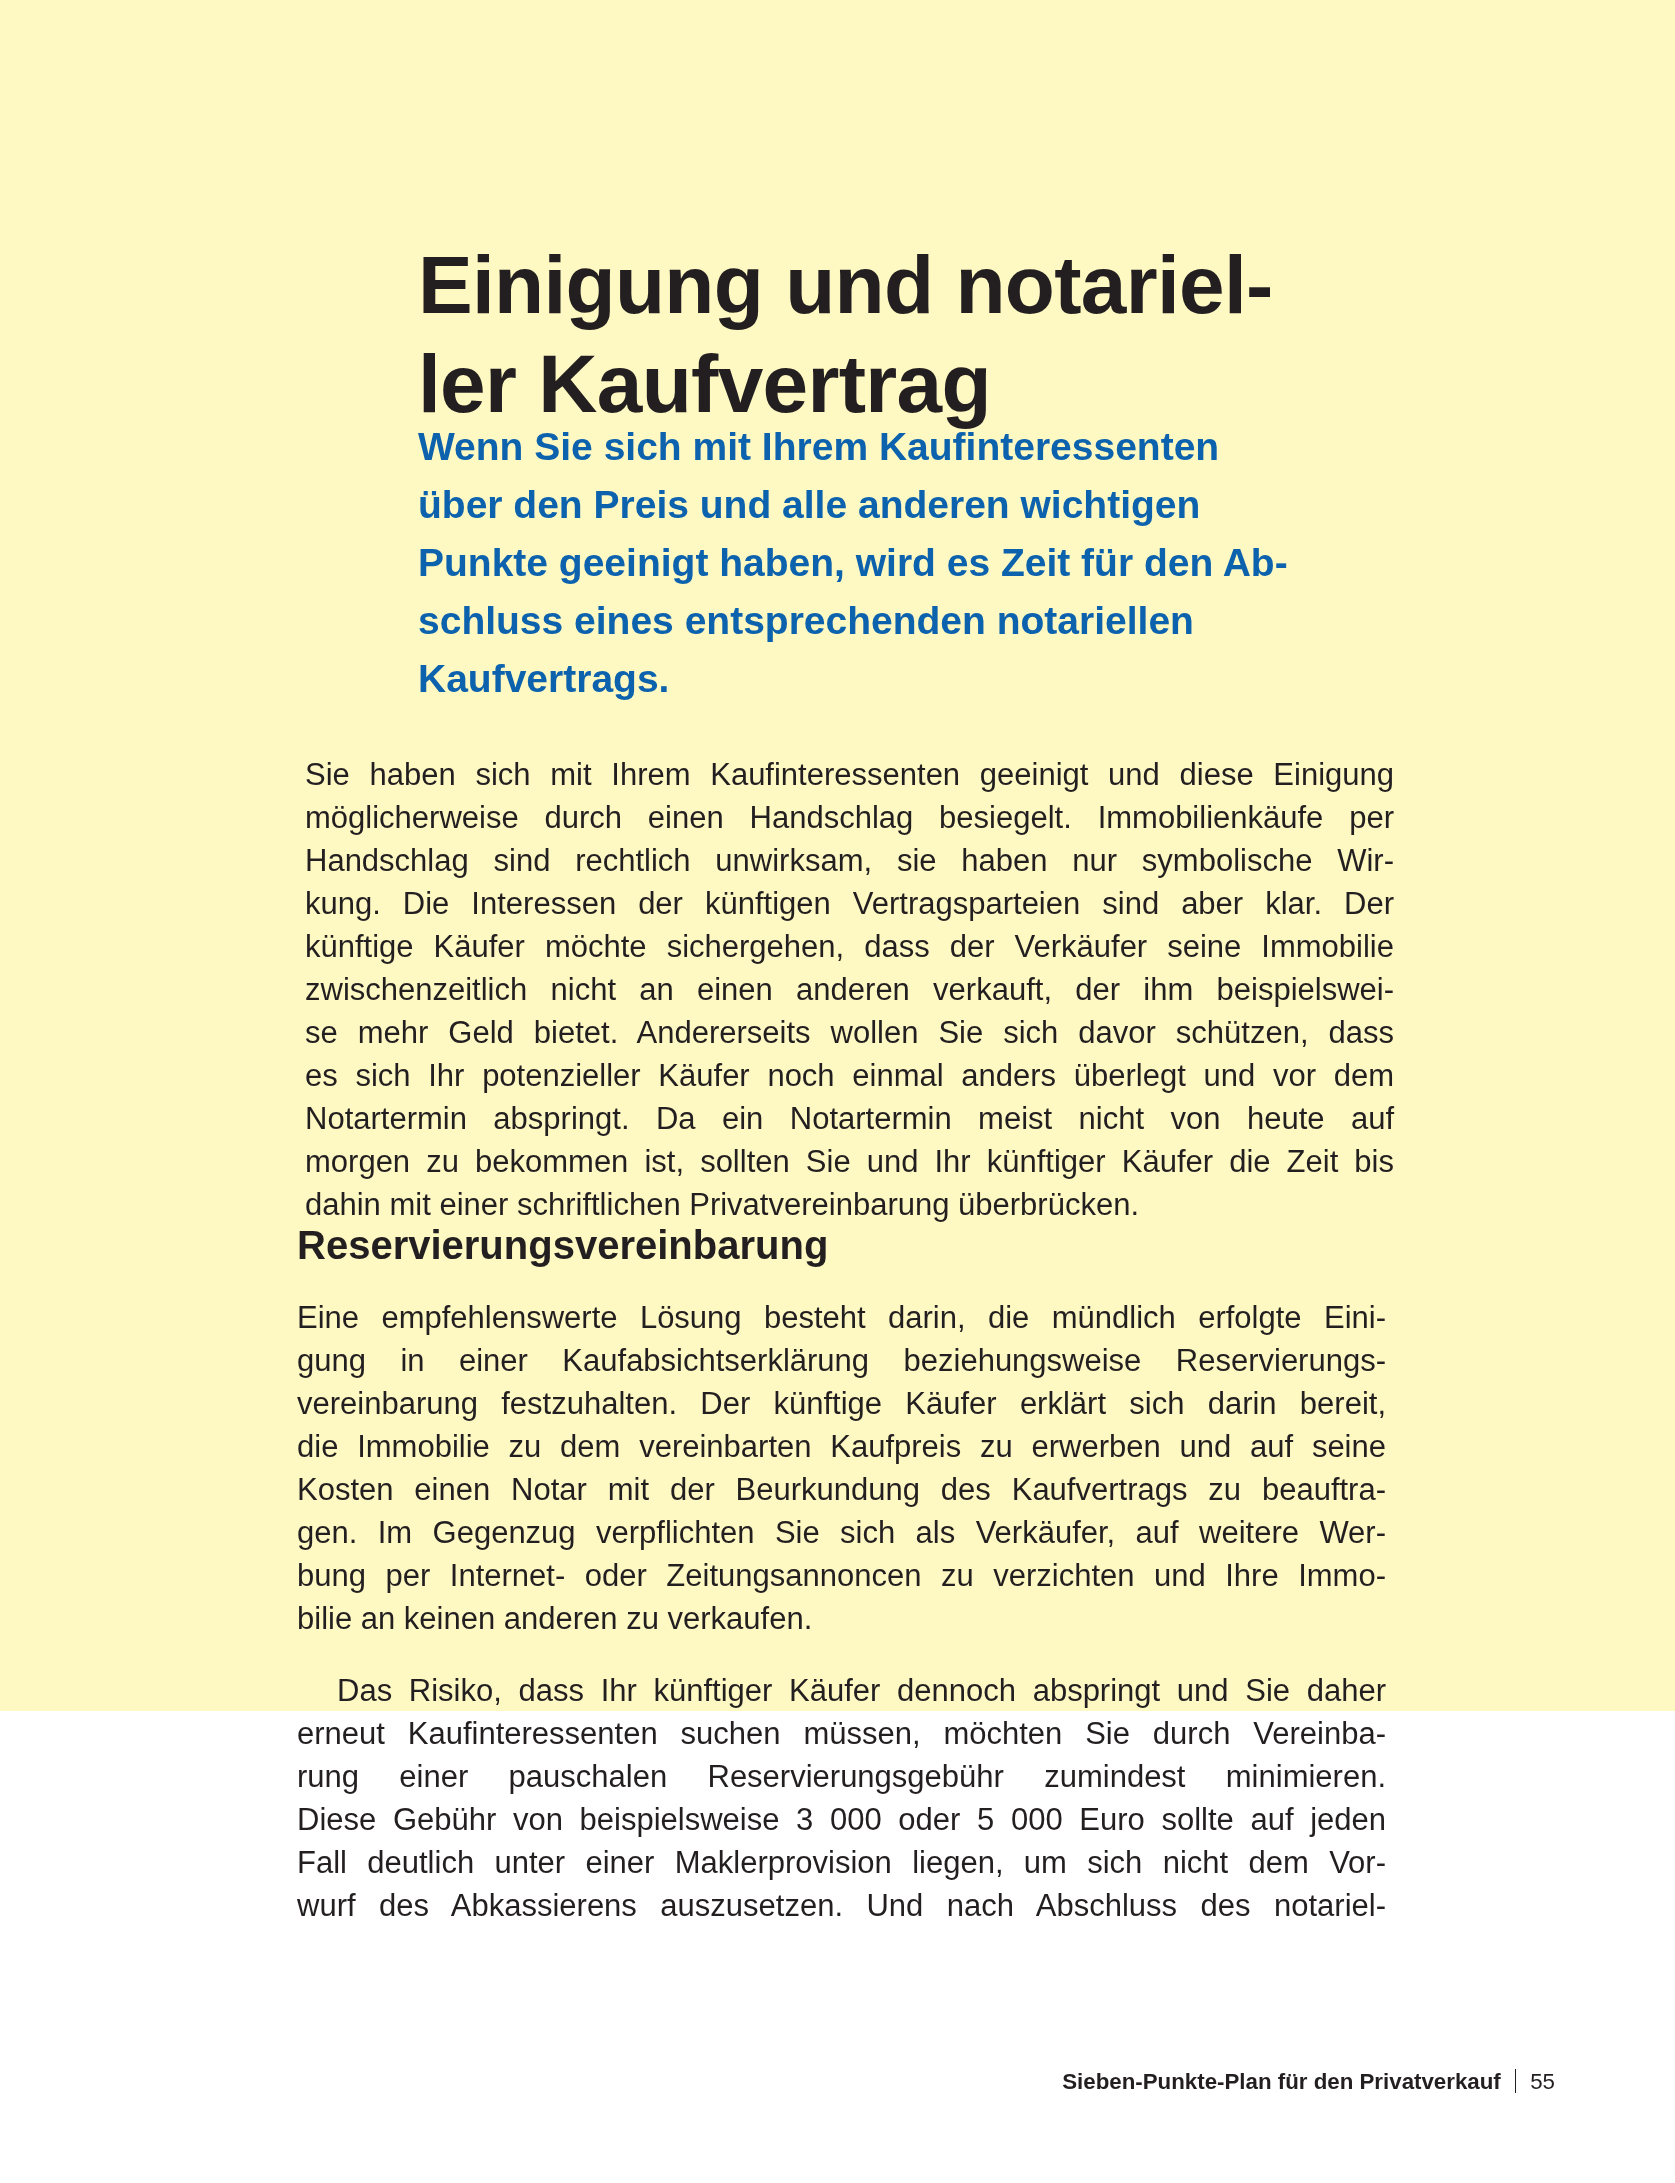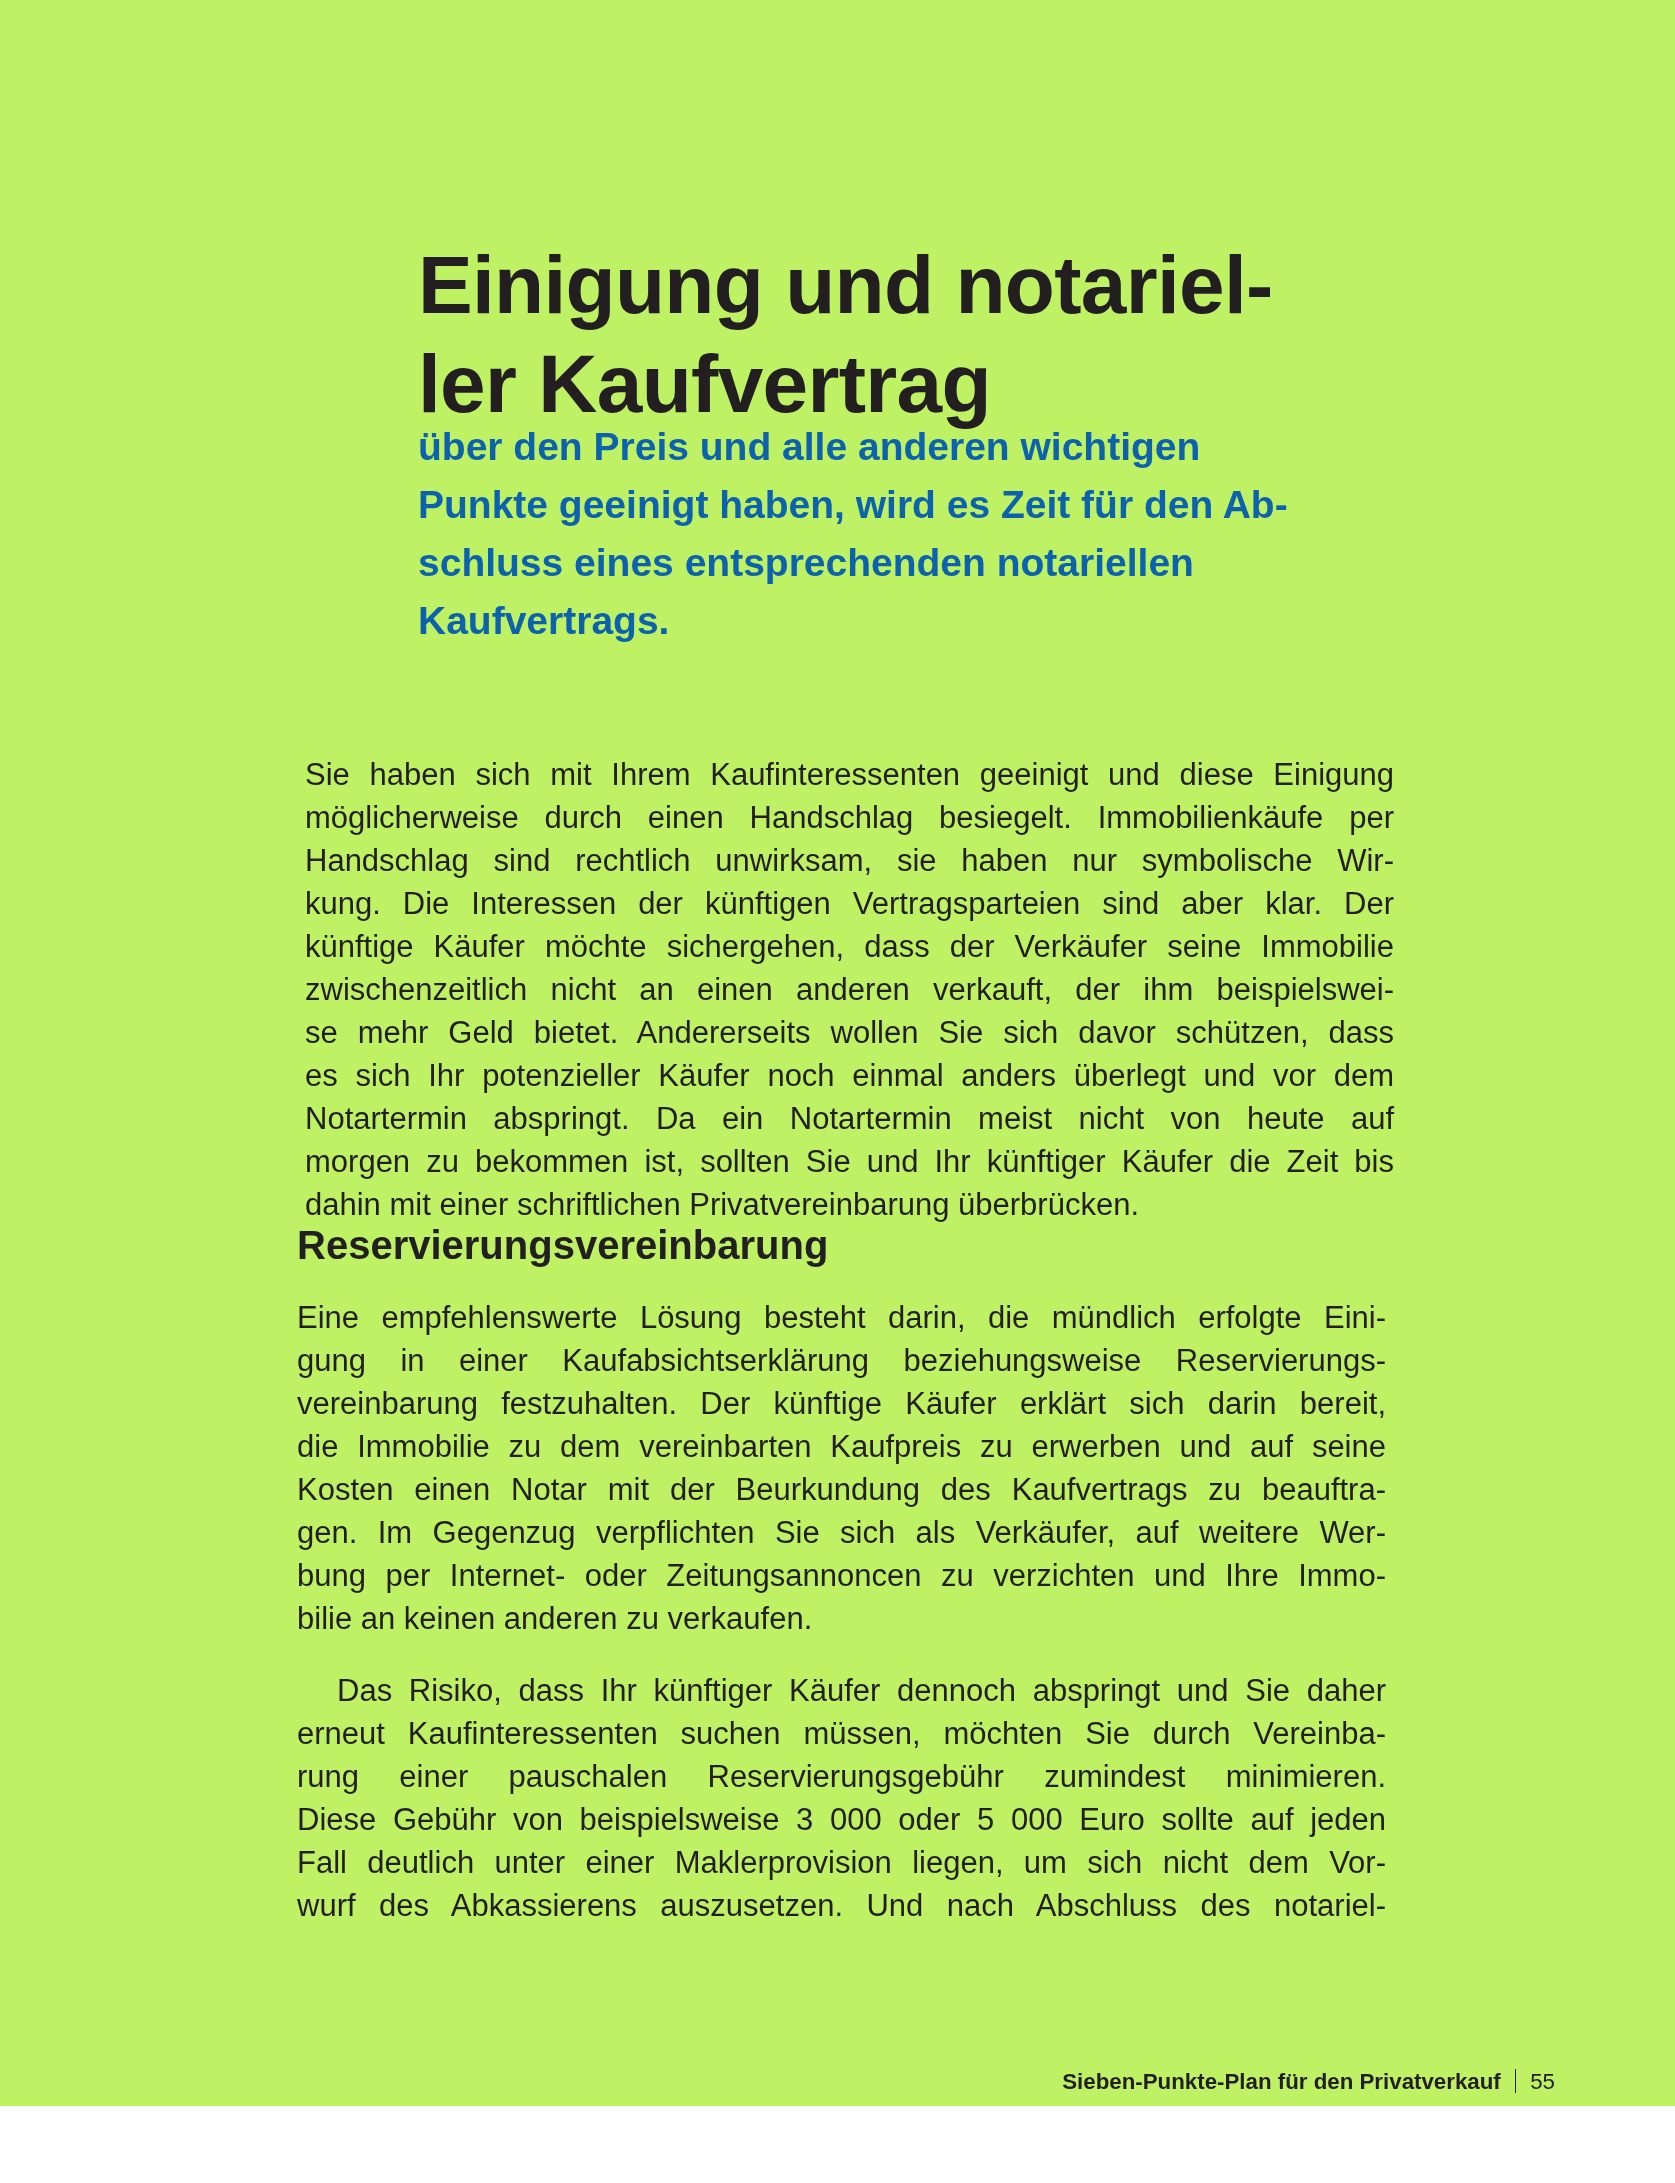--- a/index.html
+++ b/index.html
@@ -1,17 +1,17 @@
 <!DOCTYPE html>
 <html style="font-size:11.2px"><head>
 <meta charset="utf-8">
 <style>
   html, body { margin: 0; padding: 0; background: #ffffff; }
   body { width: 1676px; height: 2183px; position: relative; overflow: hidden; }
-  .page { position: absolute; left: 0; top: 0; width: 1676px; height: 2106px; background: #bef264; }
+  .page { position: absolute; left: 0; top: 0; width: 1676px; height: 1711px; background: #fef9c3; }
 
   .title {
     position: absolute; left: 418px; top: 180px; width: 991px;
     font-family: "Liberation Sans", sans-serif; font-weight: bold;
     font-size: 82px; line-height: 99px; color: #231f20;
     letter-spacing: -0.7px;
   }
   .title .line { display: block; white-space: nowrap; }
 
   .lead {
@@ -51,20 +51,21 @@
 <body>
 
 <div class="page">
 
   <h1 class="title">
     <span class="line">Einigung und notariel-</span>
     <span class="line">ler Kaufvertrag</span>
   </h1>
 
   <div class="lead">
+    <span class="line">Wenn Sie sich mit Ihrem Kaufinteressenten</span>
     <span class="line">über den Preis und alle anderen wichtigen</span>
     <span class="line">Punkte geeinigt haben, wird es Zeit für den Ab-</span>
     <span class="line">schluss eines entsprechenden notariellen</span>
     <span class="line">Kaufvertrags.</span>
   </div>
 
   <div class="body p1">
     <span class="line">Sie haben sich mit Ihrem Kaufinteressenten geeinigt und diese Einigung</span>
     <span class="line">möglicherweise durch einen Handschlag besiegelt. Immobilienkäufe per</span>
     <span class="line">Handschlag sind rechtlich unwirksam, sie haben nur symbolische Wir-</span>

